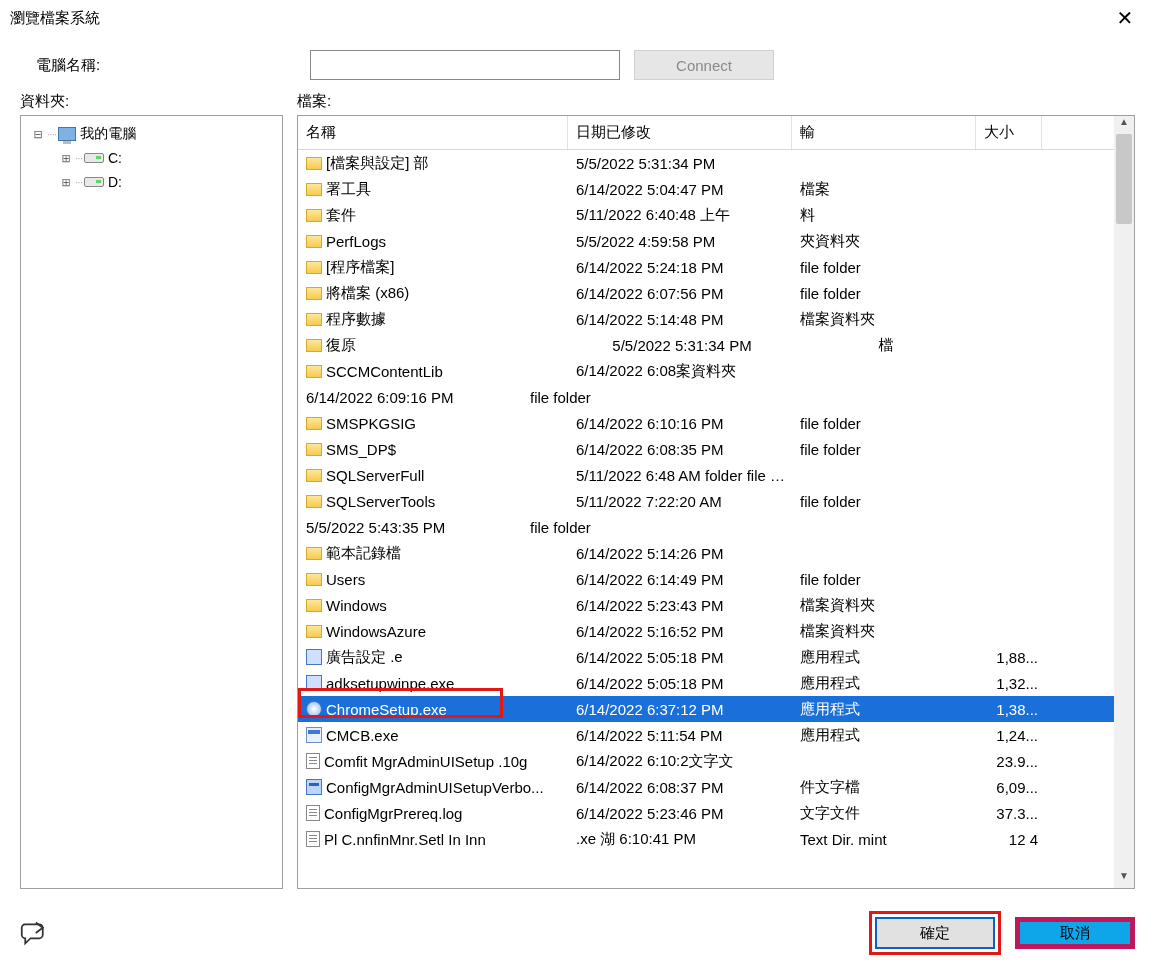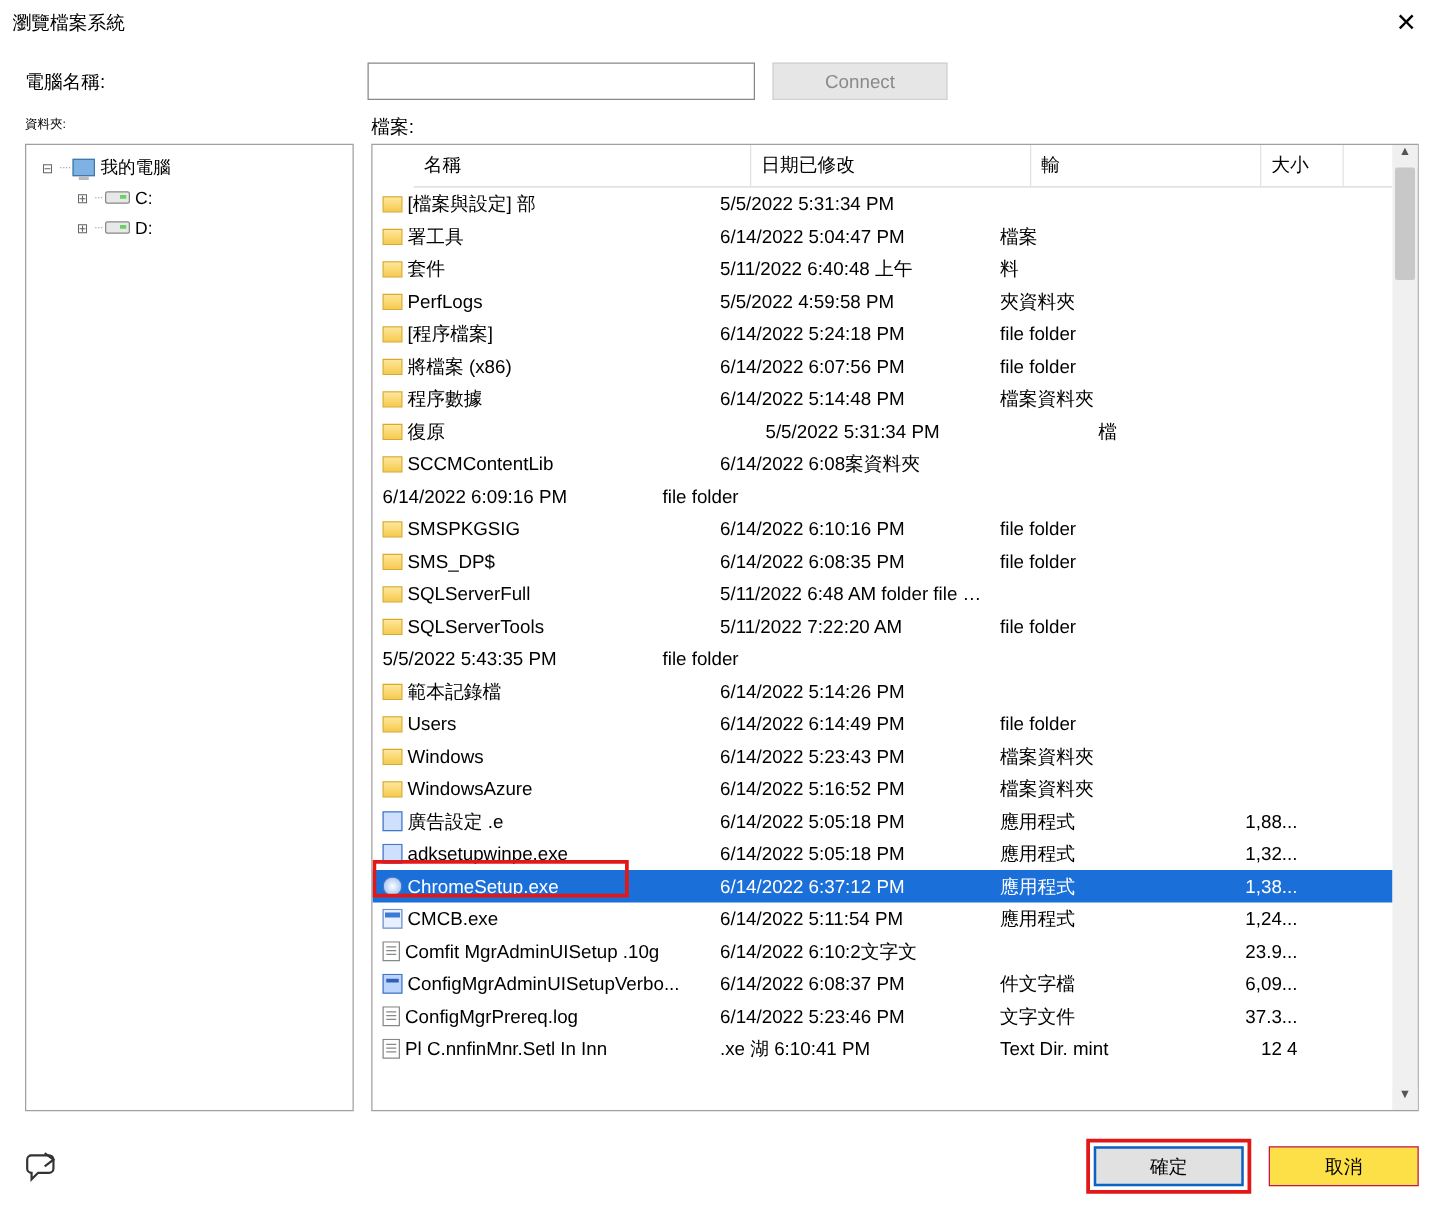--- a/index.html
+++ b/index.html
@@ -3,41 +3,41 @@
   <meta charset="utf-8">
   <style>
     * { box-sizing: border-box; margin: 0; padding: 0; font-family: "Segoe UI", "Microsoft JhengHei", sans-serif; }
     body { background: #fff; width: 1155px; height: 979px; display: flex; flex-direction: column; user-select: none; }
     
     .titlebar { display: flex; align-items: center; height: 36px; padding: 0 10px; }
     .titlebar .title { font-size: 15px; }
     .titlebar .close { margin-left: auto; width: 40px; text-align: center; font-size: 20px; cursor: pointer; }
     
     .toprow { display: flex; align-items: center; padding: 14px 20px 6px 20px; gap: 14px; }
-    .toprow .lbl { font-size: 15px; width: 260px; }
+    .toprow .lbl { font-size: 15px; width: 260px; margin-left: 16px; }
     .toprow input.pc { width: 310px; height: 30px; border: 1px solid #888; padding: 2px 6px; font-size: 14px; }
     .toprow .connect { width: 140px; height: 30px; background: #e6e6e6; color: #8a8a8a; border: 1px solid #d0d0d0; font-size: 15px; }
     
     .labelsrow { display: flex; padding: 6px 20px 4px 20px; }
-    .labelsrow .left { width: 277px; font-size: 10px; }
+    .labelsrow .left { width: 277px; font-size: 15px; }
     .labelsrow .right { font-size: 15px; }
     
     .main { display: flex; gap: 14px; padding: 0 20px 8px 20px; flex: 1; min-height: 0; }
     .tree { width: 263px; border: 1px solid #a0a0a0; padding: 6px 4px; overflow: auto; }
     .tree-row { display: flex; align-items: center; height: 24px; font-size: 14px; cursor: pointer; white-space: nowrap; }
     .exp { width: 14px; text-align: center; color: #666; font-size: 11px; }
     .dots { color: #aaa; font-size: 10px; padding: 0 2px; letter-spacing: -1px; }
     .tree .ico-pc { display:inline-block; width:18px; height:14px; background:#7eb2e5; border:1px solid #4478a8; margin-right:4px; position:relative; }
     .tree .ico-pc::after{content:"";position:absolute;bottom:-4px;left:4px;width:8px;height:3px;background:#bbb;}
     .tree .ico-drive { display:inline-block; width:20px; height:10px; background:#e8e8e8; border:1px solid #888; border-radius:2px; margin-right:4px; position:relative;}
     .tree .ico-drive::before{content:"";position:absolute;right:2px;top:2px;width:5px;height:3px;background:#64d464;}
     
     .filespanel { flex: 1; border: 1px solid #a0a0a0; display: flex; min-width: 0; }
     .flist { flex: 1; overflow: hidden; display: flex; flex-direction: column; }
-    .fhead { display: flex; height: 34px; border-bottom: 1px solid #d8d8d8; font-size: 15px; align-items: center; margin-left: 33px; }
+    .fhead { display: flex; height: 34px; border-bottom: 1px solid #d8d8d8; font-size: 15px; align-items: center; }
     .fhead .col { padding: 0 8px; border-right: 1px solid #e2e2e2; height: 100%; display:flex; align-items:center; }
     .fbody { flex: 1; overflow: hidden; }
     .frow { display: flex; height: 26px; align-items: center; font-size: 15px; padding-left: 2px; }
     .frow .c { padding: 0 6px; white-space: nowrap; overflow: hidden; text-overflow: ellipsis; }
     .frow.selected { background: #1a6fd8; color: #fff; }
     .c-name { width: 270px; display:flex; align-items:center; gap:4px; padding-left:6px;}
     .c-date { width: 224px; }
     .c-type { width: 184px; }
     .c-size { width: 66px; text-align: right; }
     
@@ -55,21 +55,21 @@
     .scroll .arr { height:18px; text-align:center; font-size:10px; color:#555; background:#f0f0f0; cursor:pointer;}
     .scroll .track { flex:1; position:relative;}
     .scroll .thumb { position:absolute; left:2px; right:2px; top:0; height:90px; background:#c8c8c8; border-radius:2px;}
     
     .redbox-name { position:absolute; border:3px solid #e21818; pointer-events:none; }
     
     .footer { display:flex; align-items:center; padding: 14px 20px 24px 20px; gap:14px;}
     .footer .help { width:28px; height:26px; }
     .footer .help svg{width:100%;height:100%;}
     .footer .spacer{flex:1;}
-    .footer button { width:120px; height:32px; border:1px solid #be185d; background:#fde047; font-size:15px; cursor:pointer;}
+    .footer button { width:120px; height:32px; border:5px solid #be185d; background:#0ea5e9; font-size:15px; cursor:pointer;}
     .okwrap { padding:3px; border:3px solid #e21818; }
     .okwrap button { border:2px solid #0a62c4; background:#e1e1e1;}
   </style>
 </head>
 <body>
 
 <div class="titlebar">
   <span class="title">瀏覽檔案系統</span>
   <span class="close">✕</span>
 </div>

